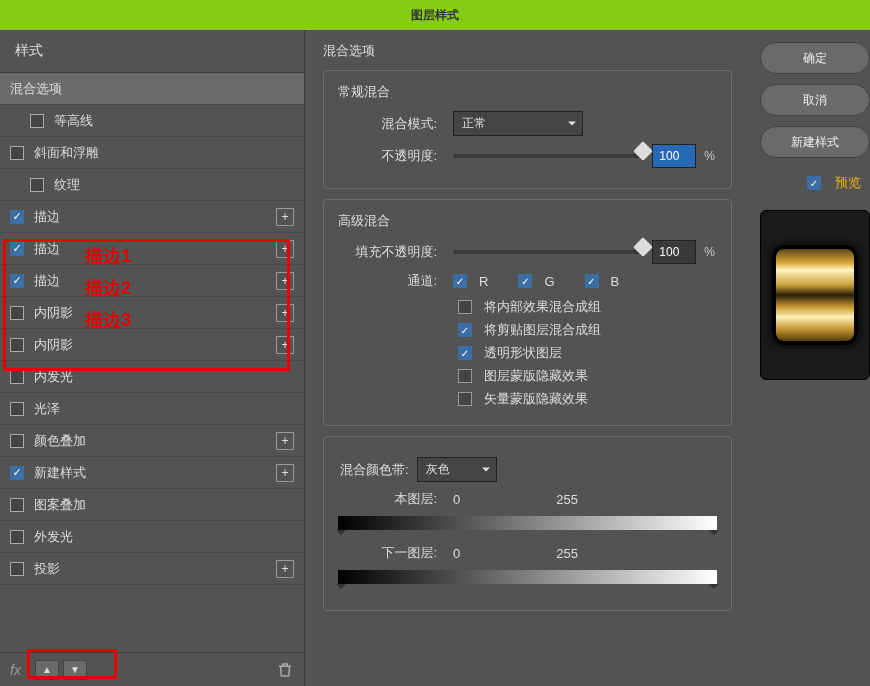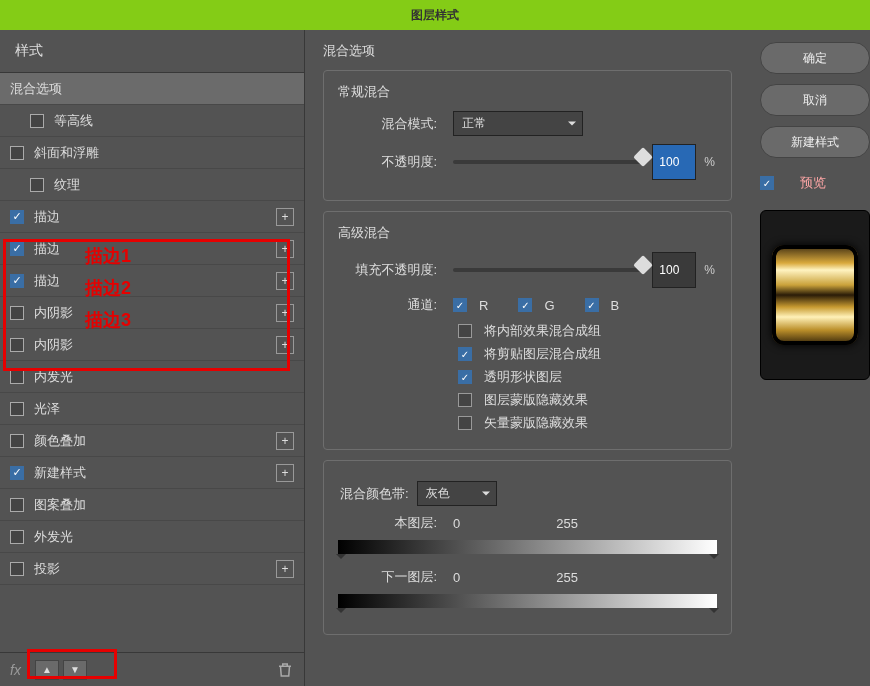--- a/index.html
+++ b/index.html
@@ -27,36 +27,36 @@
 .bottom-bar .trash { width: 18px; height: 18px; color: #999; }
 .mid-panel { flex: 1; background: #535353; padding: 12px 18px; color: #ddd; font-size: 13px; overflow: hidden; }
 .group { border: 1px solid #6e6e6e; border-radius: 4px; padding: 12px 14px; margin-bottom: 10px; position: relative; }
 .sub-title { margin-bottom: 10px; font-size: 13px; }
 .row { display: flex; align-items: center; margin: 8px 2px; gap: 8px; }
 .row .lbl { width: 105px; text-align: right; padding-right: 8px; }
 .select { background: #444; border: 1px solid #222; color: #ddd; padding: 3px 20px 3px 8px; font-size: 12px; position: relative; min-width: 80px; display: flex; align-items: center; }
 .select::after { content: ""; position: absolute; right: 6px; top: 50%; transform: translateY(-30%); border: 4px solid transparent; border-top-color: #ddd; }
 .slider-track { height: 4px; background: #3a3a3a; flex: 1; position: relative; border-radius: 2px; }
 .slider-thumb { position: absolute; width: 14px; height: 14px; background: #ddd; border-radius: 2px; top: -5px; transform: rotate(45deg) translateX(-50%); }
-.numbox { background: #3a3a3a; border: 1px solid #222; color: #fff; padding: 10px 6px; width: 44px; font-size: 12px; text-align: left; }
+.numbox { background: #3a3a3a; border: 1px solid #222; color: #fff; padding: 4px 6px; width: 44px; font-size: 12px; text-align: left; }
 .numbox.hl { background: #2869b5; color: #fff; }
 .pct { color: #ccc; font-size: 12px; }
 .ch-cb { width: 14px; height: 14px; border: 1px solid #999; background: #444; display: inline-flex; align-items: center; justify-content: center; margin-right: 4px; }
 .ch-cb.checked { background: #3a6ea5; border-color: #3a6ea5; }
 .ch-cb.checked::after { content: "✓"; color: #fff; font-size: 10px; }
 .cblist { margin-left: 120px; }
 .cblist .crow { display: flex; align-items: center; margin: 5px 0; gap: 8px; text-align: right; }
 .blend-if { margin-top: 6px; }
 .gradient-bar { height: 14px; margin: 6px 0 14px 0; position: relative; background: linear-gradient(to right, #000, #fff); }
 .gradient-bar .tri { position: absolute; width: 0; height: 0; border: 5px solid transparent; }
 .gradient-bar .tri.bot-l { bottom: -10px; left: -2px; border-top-color: #333; }
 .gradient-bar .tri.bot-r { bottom: -10px; right: -2px; border-top-color: #333; }
 .right-panel { width: 120px; background: #535353; padding: 12px 0 12px 10px; display: flex; flex-direction: column; gap: 10px; }
 .btn { background: #6a6a6a; border: 1px solid #444; border-radius: 18px; height: 32px; width: 100%; display: flex; align-items: center; justify-content: center; color: #eee; font-size: 12px; }
-.preview-row { display: flex; align-items: center; gap: 22px; margin-top: 6px; color: #fca5a5; font-size: 13px; }
+.preview-row { display: flex; align-items: center; gap: 10px; margin-top: 6px; color: #eab308; font-size: 13px; margin-left: 47px; }
 .preview-img { margin-top: 8px; width: 100%; height: 170px; background: #1a1a1a; border: 1px solid #000; border-radius: 6px; display: flex; align-items: center; justify-content: center; overflow: hidden; }
 .gold { width: 80%; height: 60%; background: linear-gradient(180deg,#3a2a10 0%, #d9a93c 18%, #fff3c0 25%, #caa23a 40%, #2a1c08 50%, #c79a30 62%, #fff1b8 72%, #bb8f2a 85%, #2f2008 100%); border-radius: 12px; box-shadow: inset 0 0 0 4px #000, 0 0 8px #000; }
 .mid-title { margin-bottom: 10px; }
 .hgap { width: 12px; }
 </style>
 </head>
 <body>
 
 <div class="window">
   <div class="titlebar">图层样式</div>

